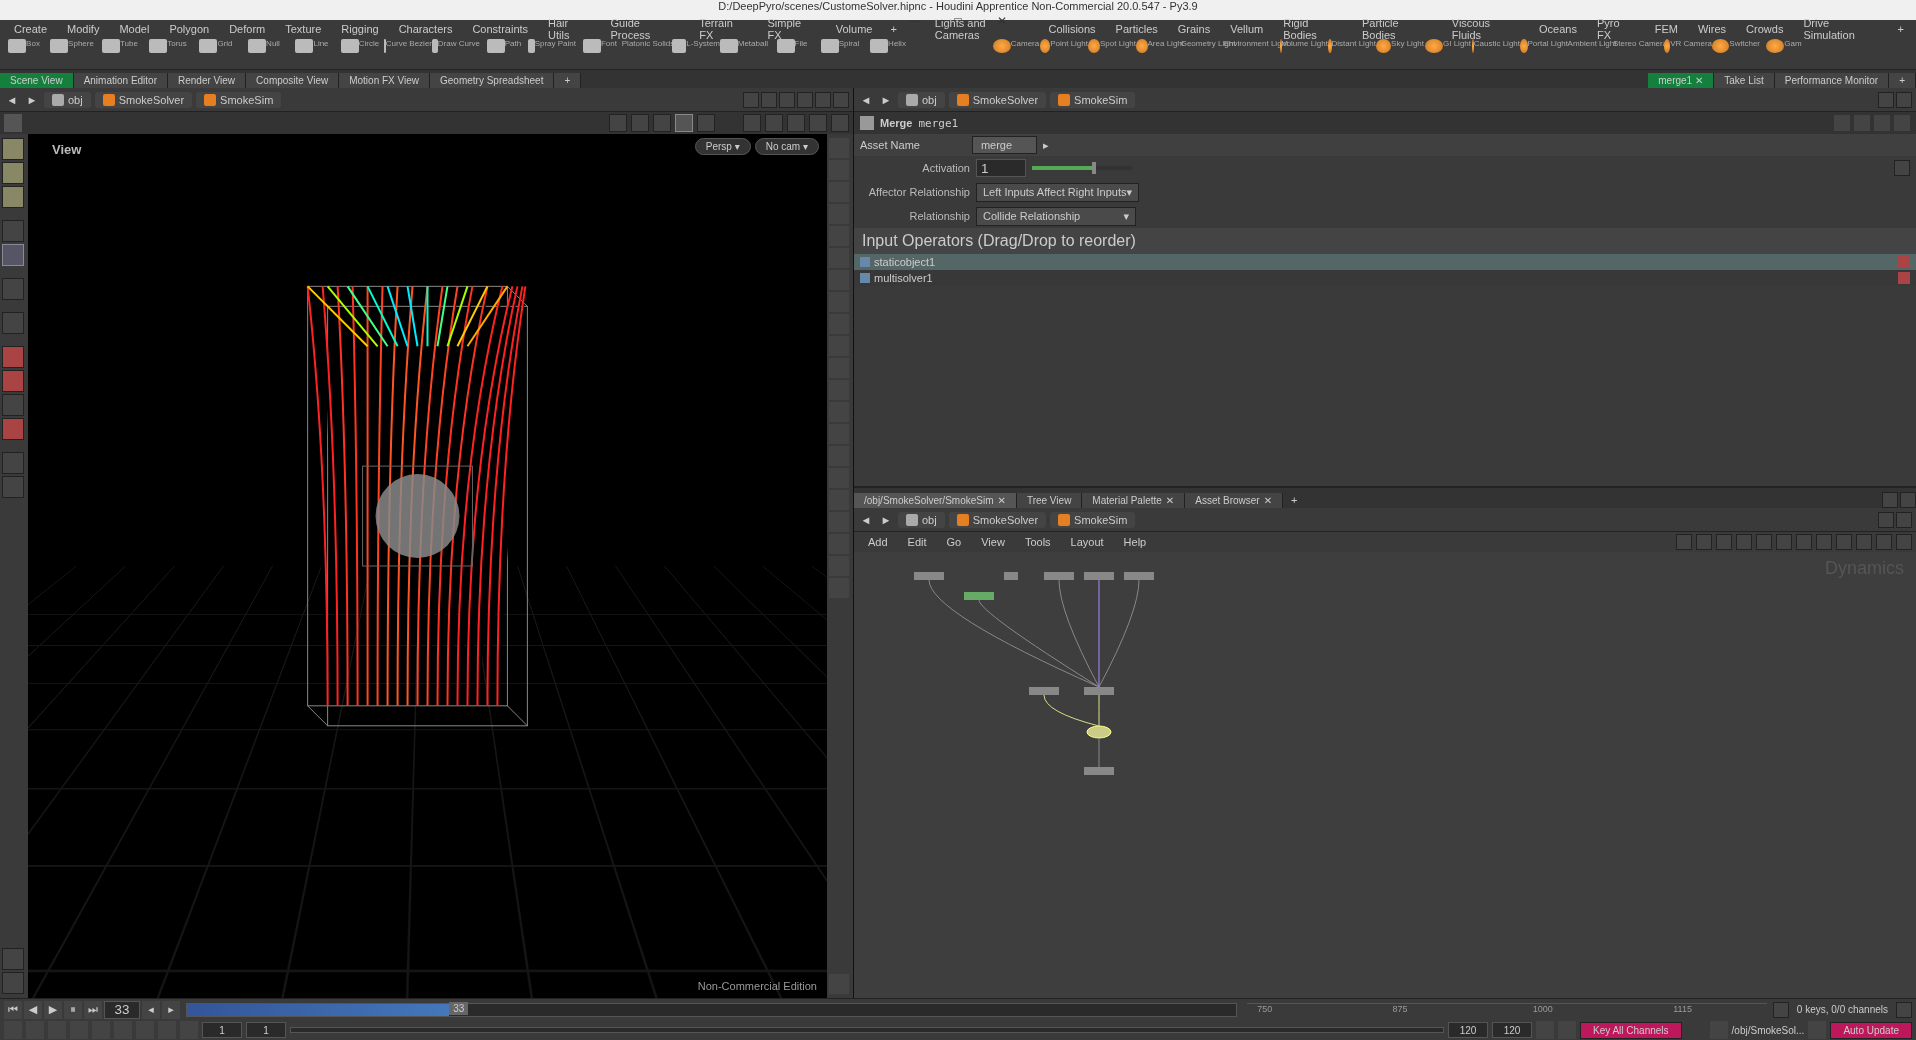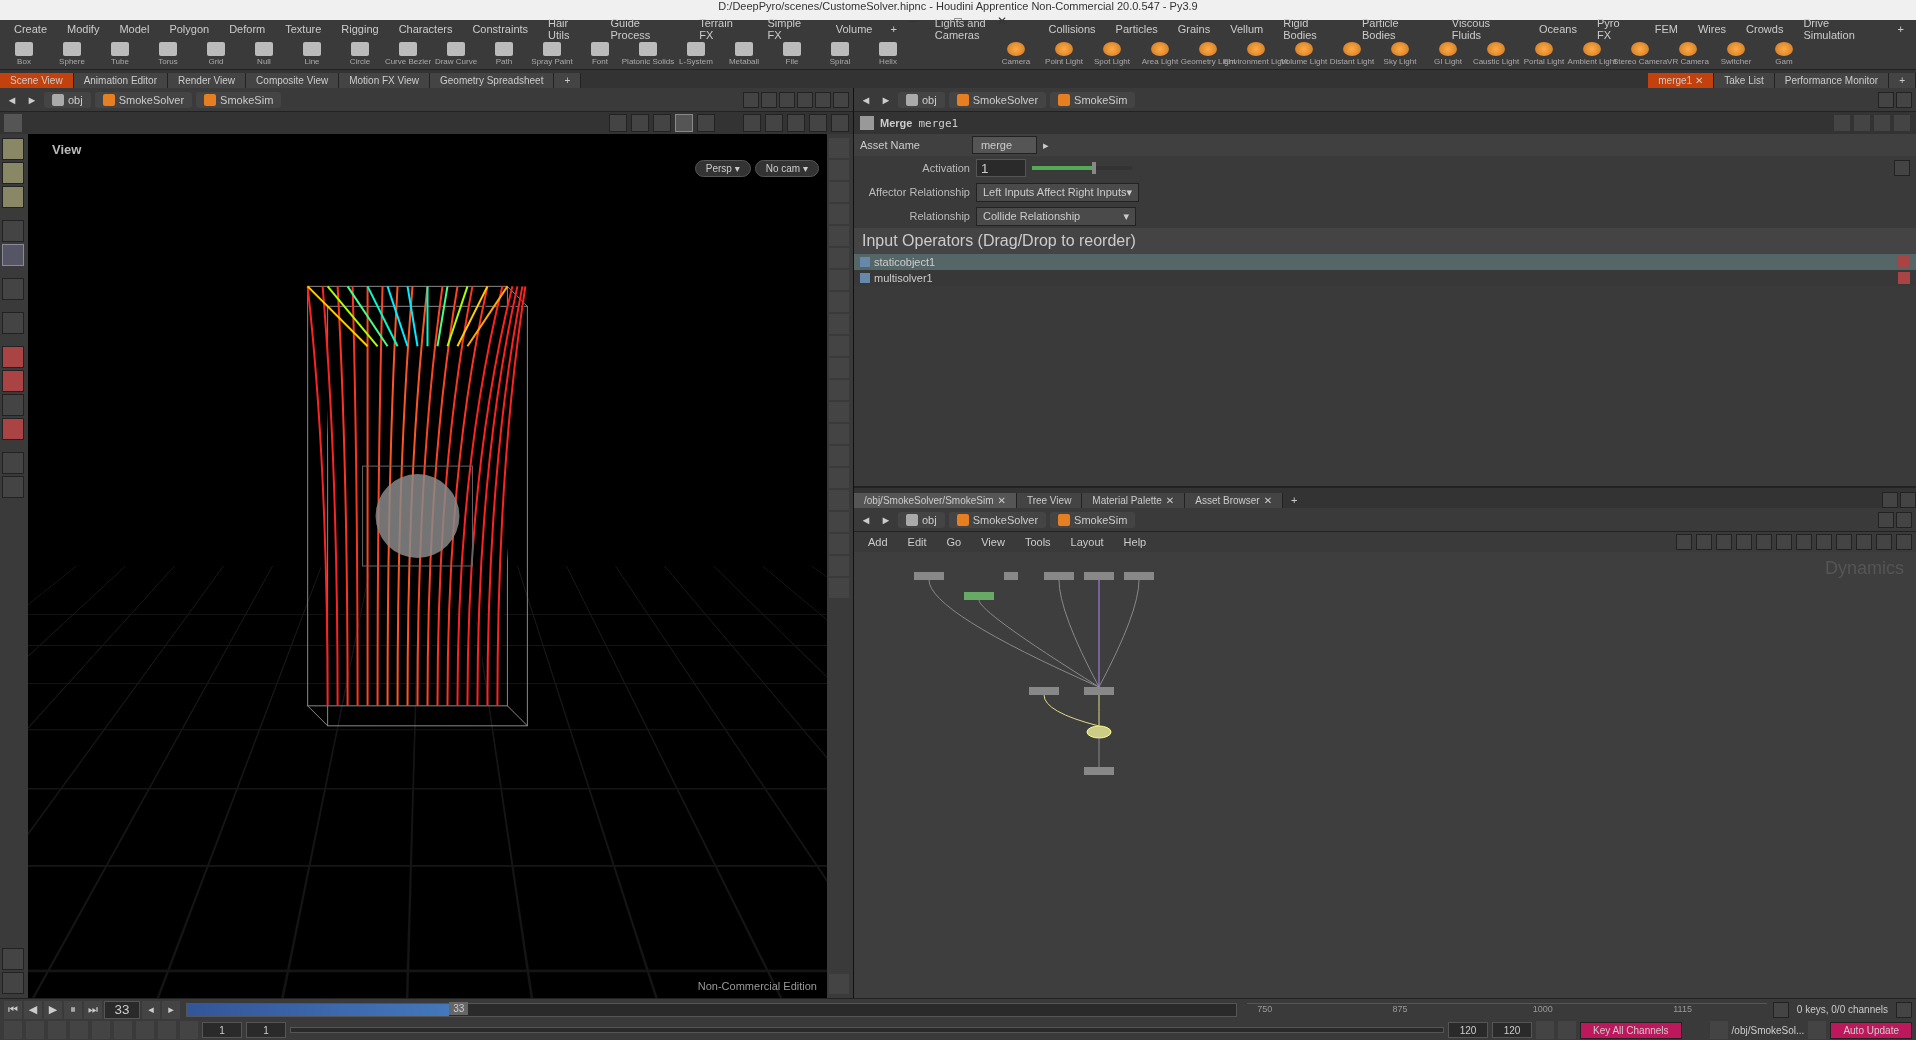--- a/index.html
+++ b/index.html
@@ -8,28 +8,28 @@
 .titlebar-icon { width: 14px; height: 14px; background: #e67e22; margin-right: 6px; border-radius: 2px; }
 .titlebar-text { flex: 1; font-size: 11px; }
 .titlebar-controls { display: flex; gap: 4px; }
 .winbtn { width: 40px; height: 18px; display: flex; align-items: center; justify-content: center; font-size: 12px; }
 
 .menubar { height: 18px; background: #3a3a3a; display: flex; align-items: center; padding: 0 4px; gap: 0; }
 .menu-item { padding: 2px 10px; cursor: pointer; font-size: 11px; }
 .tab-add { padding: 2px 8px; cursor: pointer; }
 
 .shelf-row { height: 32px; background: #3a3a3a; border-bottom: 1px solid #222; display: flex; align-items: center; }
-.shelf-item { width: 48px; height: 30px; display: flex; flex-direction: column; align-items: center; justify-content: center; cursor: pointer; }
+.shelf-item { width: 48px; height: 30px; display: flex; flex-direction: row; justify-content: center; cursor: pointer; }
 .shelf-icon { width: 18px; height: 14px; background: #bbb; border-radius: 2px; margin-bottom: 1px; }
 .shelf-icon.orange { background: radial-gradient(circle, #ffaa44, #cc7722); border-radius: 50%; }
 .shelf-label { font-size: 8px; color: #aaa; white-space: nowrap; }
 
 .tabstrip { height: 18px; background: #333; display: flex; align-items: flex-end; }
 .tab { padding: 2px 10px; background: #444; border-right: 1px solid #222; cursor: pointer; font-size: 10px; }
-.tab.active { background: #c2410c; }
+.tab.active { background: #15803d; }
 
 .main-area { display: flex; height: calc(100% - 130px); }
 
 .viewport-panel { flex: 0 0 854px; display: flex; flex-direction: column; background: #2a2a2a; border-right: 1px solid #111; }
 .path-bar { height: 24px; background: #3a3a3a; display: flex; align-items: center; padding: 0 4px; gap: 4px; border-bottom: 1px solid #222; }
 .nav-arrow { width: 16px; height: 16px; display: flex; align-items: center; justify-content: center; cursor: pointer; }
 .path-seg { padding: 2px 8px; background: #444; border-radius: 3px; cursor: pointer; display: flex; align-items: center; gap: 4px; }
 .path-icon { width: 12px; height: 12px; background: #aaa; border-radius: 2px; }
 .path-icon.orange { background: #e67e22; }
 .path-bar-end { margin-left: auto; display: flex; gap: 2px; }
@@ -42,21 +42,21 @@
 
 .viewport-main { flex: 1; display: flex; position: relative; }
 .left-toolbar { width: 28px; background: #3a3a3a; display: flex; flex-direction: column; gap: 2px; padding: 4px 2px; }
 .left-tool { width: 22px; height: 22px; background: #444; cursor: pointer; border: 1px solid #222; }
 .left-tool.active { background: #556; border-color: #889; }
 .left-tool.red { background: #a44; }
 .left-tool.sep { height: 8px; background: transparent; border: none; }
 
 .viewport-3d { flex: 1; background: #000; position: relative; overflow: hidden; }
 .view-label { position: absolute; top: 8px; left: 24px; font-size: 13px; font-weight: bold; color: #bbb; }
-.view-controls-tr { position: absolute; top: 4px; right: 8px; display: flex; gap: 4px; margin-top: 22px; }
+.view-controls-tr { position: absolute; top: 4px; right: 8px; display: flex; gap: 4px; }
 .pill-btn { padding: 2px 10px; background: #333; border: 1px solid #555; border-radius: 10px; cursor: pointer; font-size: 10px; }
 .view-footer { position: absolute; bottom: 6px; right: 10px; font-size: 11px; color: #999; }
 .grid-floor { position: absolute; top: 50%; left: 0; right: 0; bottom: 0; background:
   repeating-linear-gradient(to right, transparent 0, transparent 48px, #333 48px, #333 49px),
   repeating-linear-gradient(to bottom, transparent 0, transparent 48px, #333 48px, #333 49px);
   transform: perspective(600px) rotateX(65deg); transform-origin: top; opacity: 0.4; }
 
 .right-toolbar { width: 26px; background: #3a3a3a; display: flex; flex-direction: column; gap: 2px; padding: 4px 2px; }
 .right-tool { width: 20px; height: 20px; background: #444; cursor: pointer; }
 

